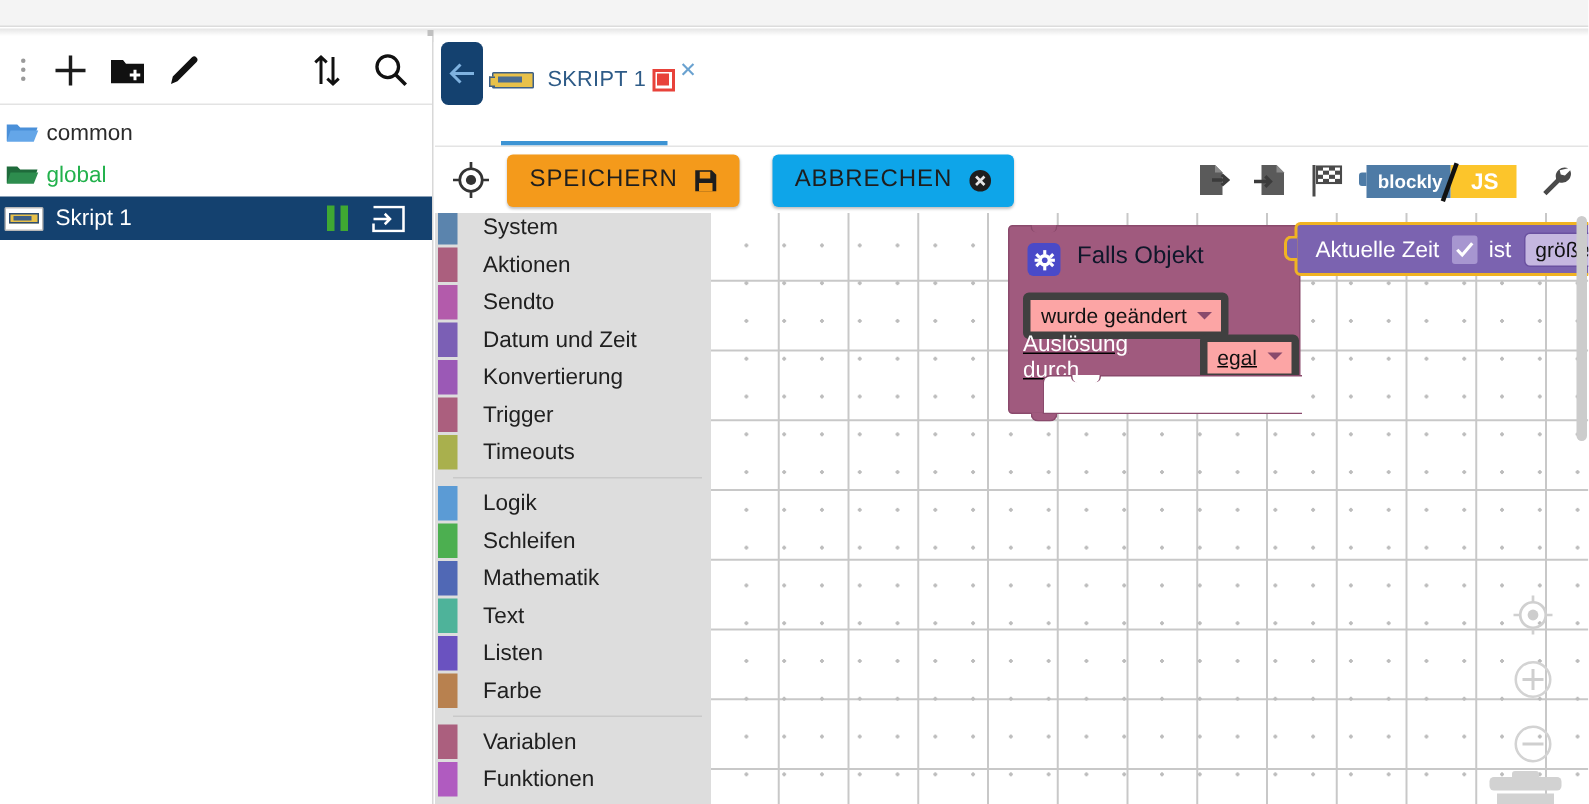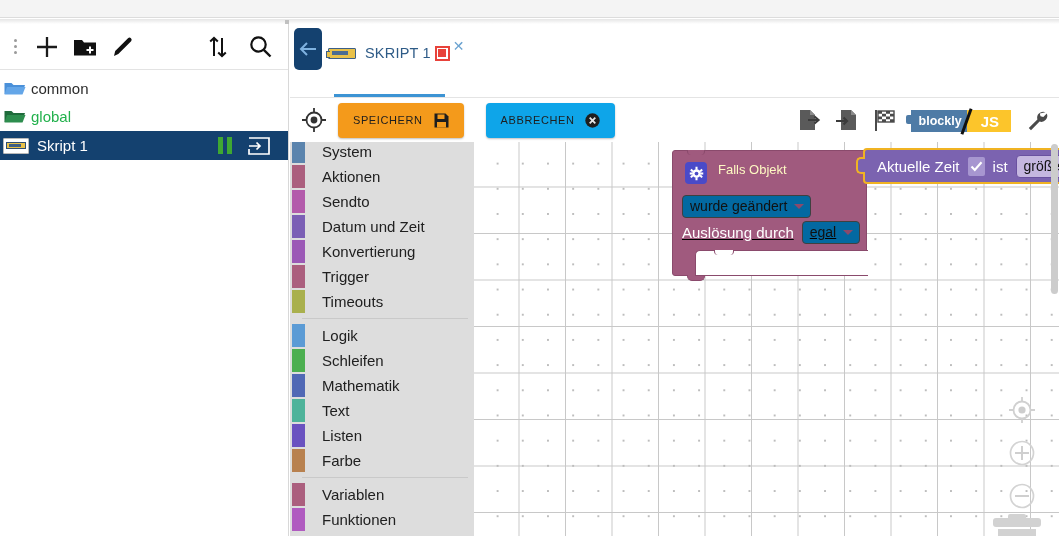--- a/index.html
+++ b/index.html
@@ -129,21 +129,21 @@
   }
 
   
   .actionbar {
     position: absolute; left: 0; top: 74px; width: 769px; height: 44px;
     background: #ffffff; display: flex; align-items: center;
   }
   .center-ic { width: 48px; display:flex; align-items:center; justify-content:center; cursor:pointer; }
   .btn {
     height: 35px; border-radius: 4px; display: flex; align-items: center;
-    padding: 0 15px; font-size: 11px; letter-spacing: .6px; cursor: pointer;
+    padding: 0 15px; font-size: 16px; letter-spacing: .6px; cursor: pointer;
     box-shadow: 0 1px 2px rgba(0,0,0,.25);
   }
   .btn-save { background: #f49a1b; color: #1e1e1e; }
   .btn-cancel { background: #0ea5e9; color: #1e1e1e; margin-left: 22px; }
   .btn .bic { margin-left: 11px; display: flex; align-items: center; }
   .ab-spacer { flex: 1; }
   .ab-icons { display: flex; align-items: flex-end; gap: 14px; padding-right: 10px; }
   .ab-ic { cursor: pointer; display: flex; align-items: center; }
   .blockly-js {
     display: flex; align-items: center; position: relative; cursor: pointer;
@@ -216,24 +216,24 @@
     position: absolute; left: 14px; bottom: -6px; width: 18px; height: 6px;
     background: #a05a7e; border: 1px solid #8a4a6c; border-top: none;
     border-bottom-left-radius: 5px; border-bottom-right-radius: 5px;
   }
   .gear {
     position: absolute; left: 12px; top: 11px; width: 22px; height: 22px;
     background: #4a4ac8; border-radius: 4px;
     display: flex; align-items: center; justify-content: center; cursor: pointer;
   }
   .if-title {
-    position: absolute; left: 45px; top: 11px; font-size: 13px; color: #fef9c3;
+    position: absolute; left: 45px; top: 11px; font-size: 16px; color: #0f172a;
   }
   .pill {
-    background: #0369a1; color: #111; border: 1px solid #404040;
+    background: #fca5a5; color: #111; border: 5px solid #404040;
     border-radius: 4px; font-size: 14px; display: inline-flex; align-items: center;
     padding: 2px 6px 3px 7px; cursor: pointer;
   }
   .pill .caret {
     margin-left: 7px; width: 0; height: 0;
     border-left: 5px solid transparent; border-right: 5px solid transparent;
     border-top: 5px solid #8a4a6c;
   }
   .row-changed { position: absolute; left: 9px; top: 44px; }
   .row-trigger { position: absolute; left: 9px; top: 70px; display: flex; align-items: center; text-decoration: underline; }

